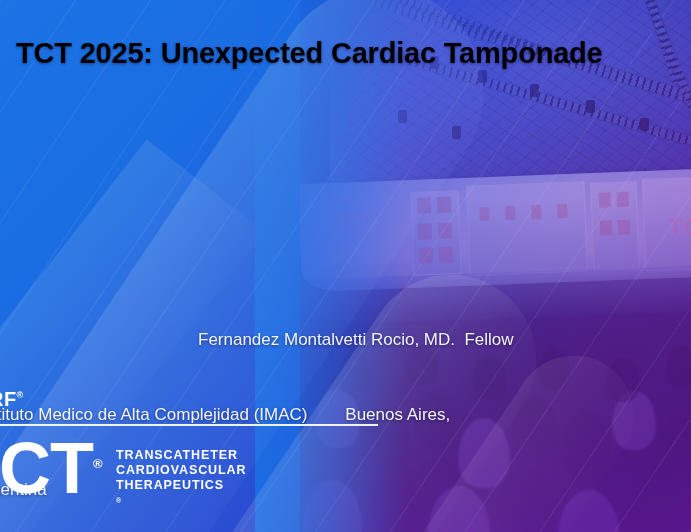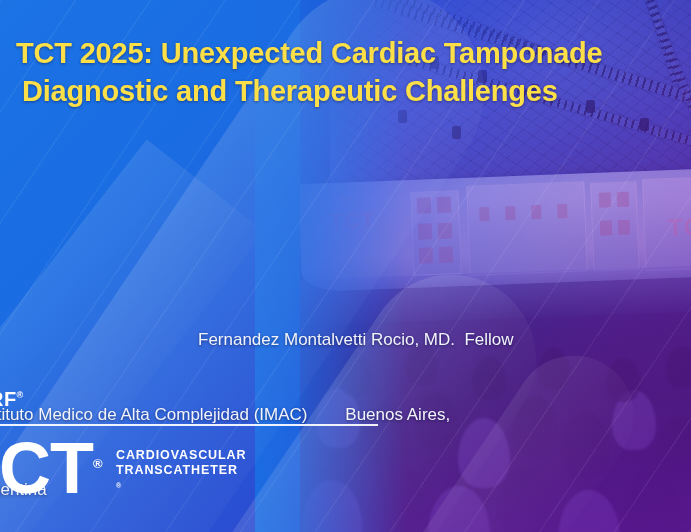--- a/index.html
+++ b/index.html
@@ -143,21 +143,21 @@
     background:linear-gradient(90deg, rgba(255,255,255,.08), rgba(255,255,255,.01));
     transform:rotate(34deg);
     border-radius:80px;
   }
 
   
   .content{position:absolute;inset:0;}
 
   .title{
     position:absolute;left:16px;top:34px;width:660px;
-    color:#fde047;
+    color:#000000;
     font-family:"Liberation Sans",sans-serif;
     font-weight:700;
     font-size:29px;
     line-height:38px;
     letter-spacing:-.2px;
     text-shadow:0 1px 3px rgba(10,10,50,.45);
   }
   .title .l2,.title .l3{display:block;padding-left:6px;}
   .title .l1{display:block;}
 
@@ -290,34 +290,33 @@
     <div class="sweep"></div>
     <div class="sweep2"></div>
     <div class="sweep3"></div>
     <div class="stripes"></div>
   </div>
 
   <div class="content">
 
     <div class="title">
       <span class="l1">TCT 2025: Unexpected Cardiac Tamponade</span>
-      <span class="l3">Diagnostic and Therapeutic Challenges</span>
     </div>
 
     <div class="authors">
       <span class="a1">Fernandez Montalvetti Rocio, MD.  Fellow</span>
       <span class="a2">Instituto Medico de Alta Complejidad (IMAC)        Buenos Aires,</span>
       <span class="a3">Argentina</span>
     </div>
 
     <div class="logo">
       <div class="crf"><span>CRF</span><sup>®</sup></div>
       <div class="rule"></div>
       <div class="tct"><span>TCT</span><sup>®</sup></div>
       <div class="tagline">
+        <span>TRANSCATHETER</span>
         <span>CARDIOVASCULAR</span>
-        <span>TRANSCATHETER</span>
-        <span><sup>®</sup></span>
+        <span><span>THERAPEUTICS</span><sup>®</sup></span>
       </div>
     </div>
 
   </div>
 </div>
 
 </body></html>

